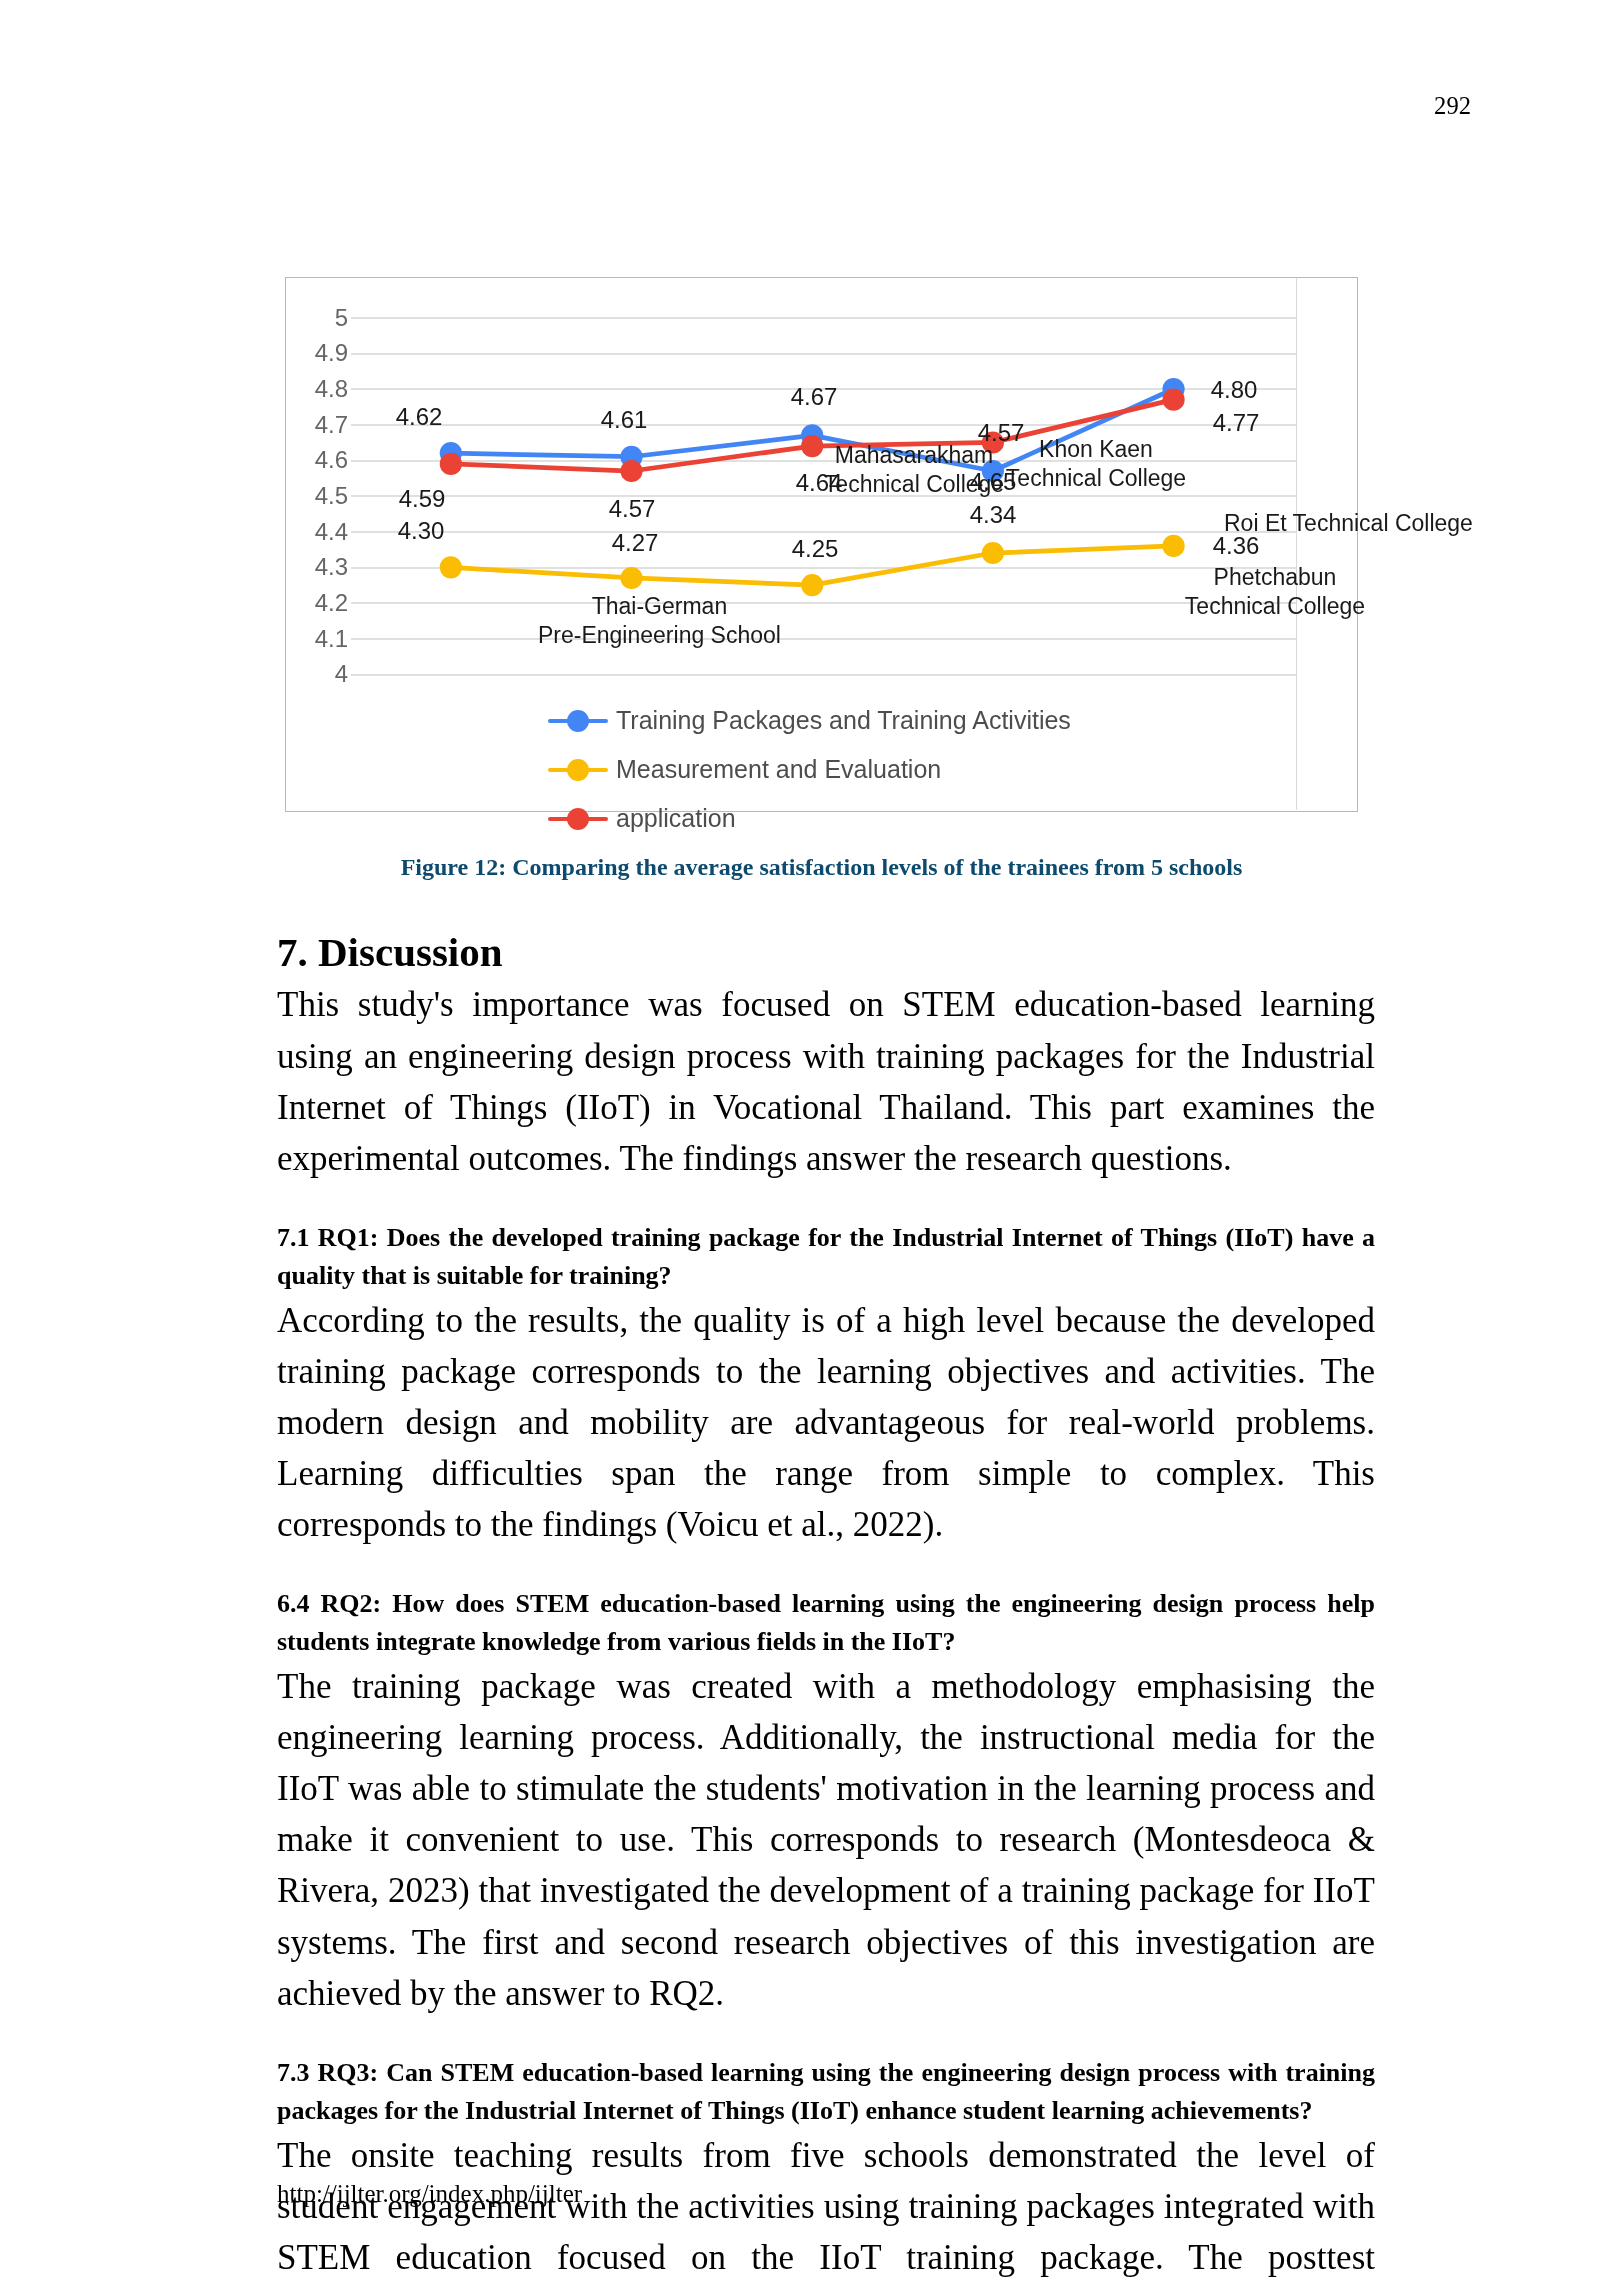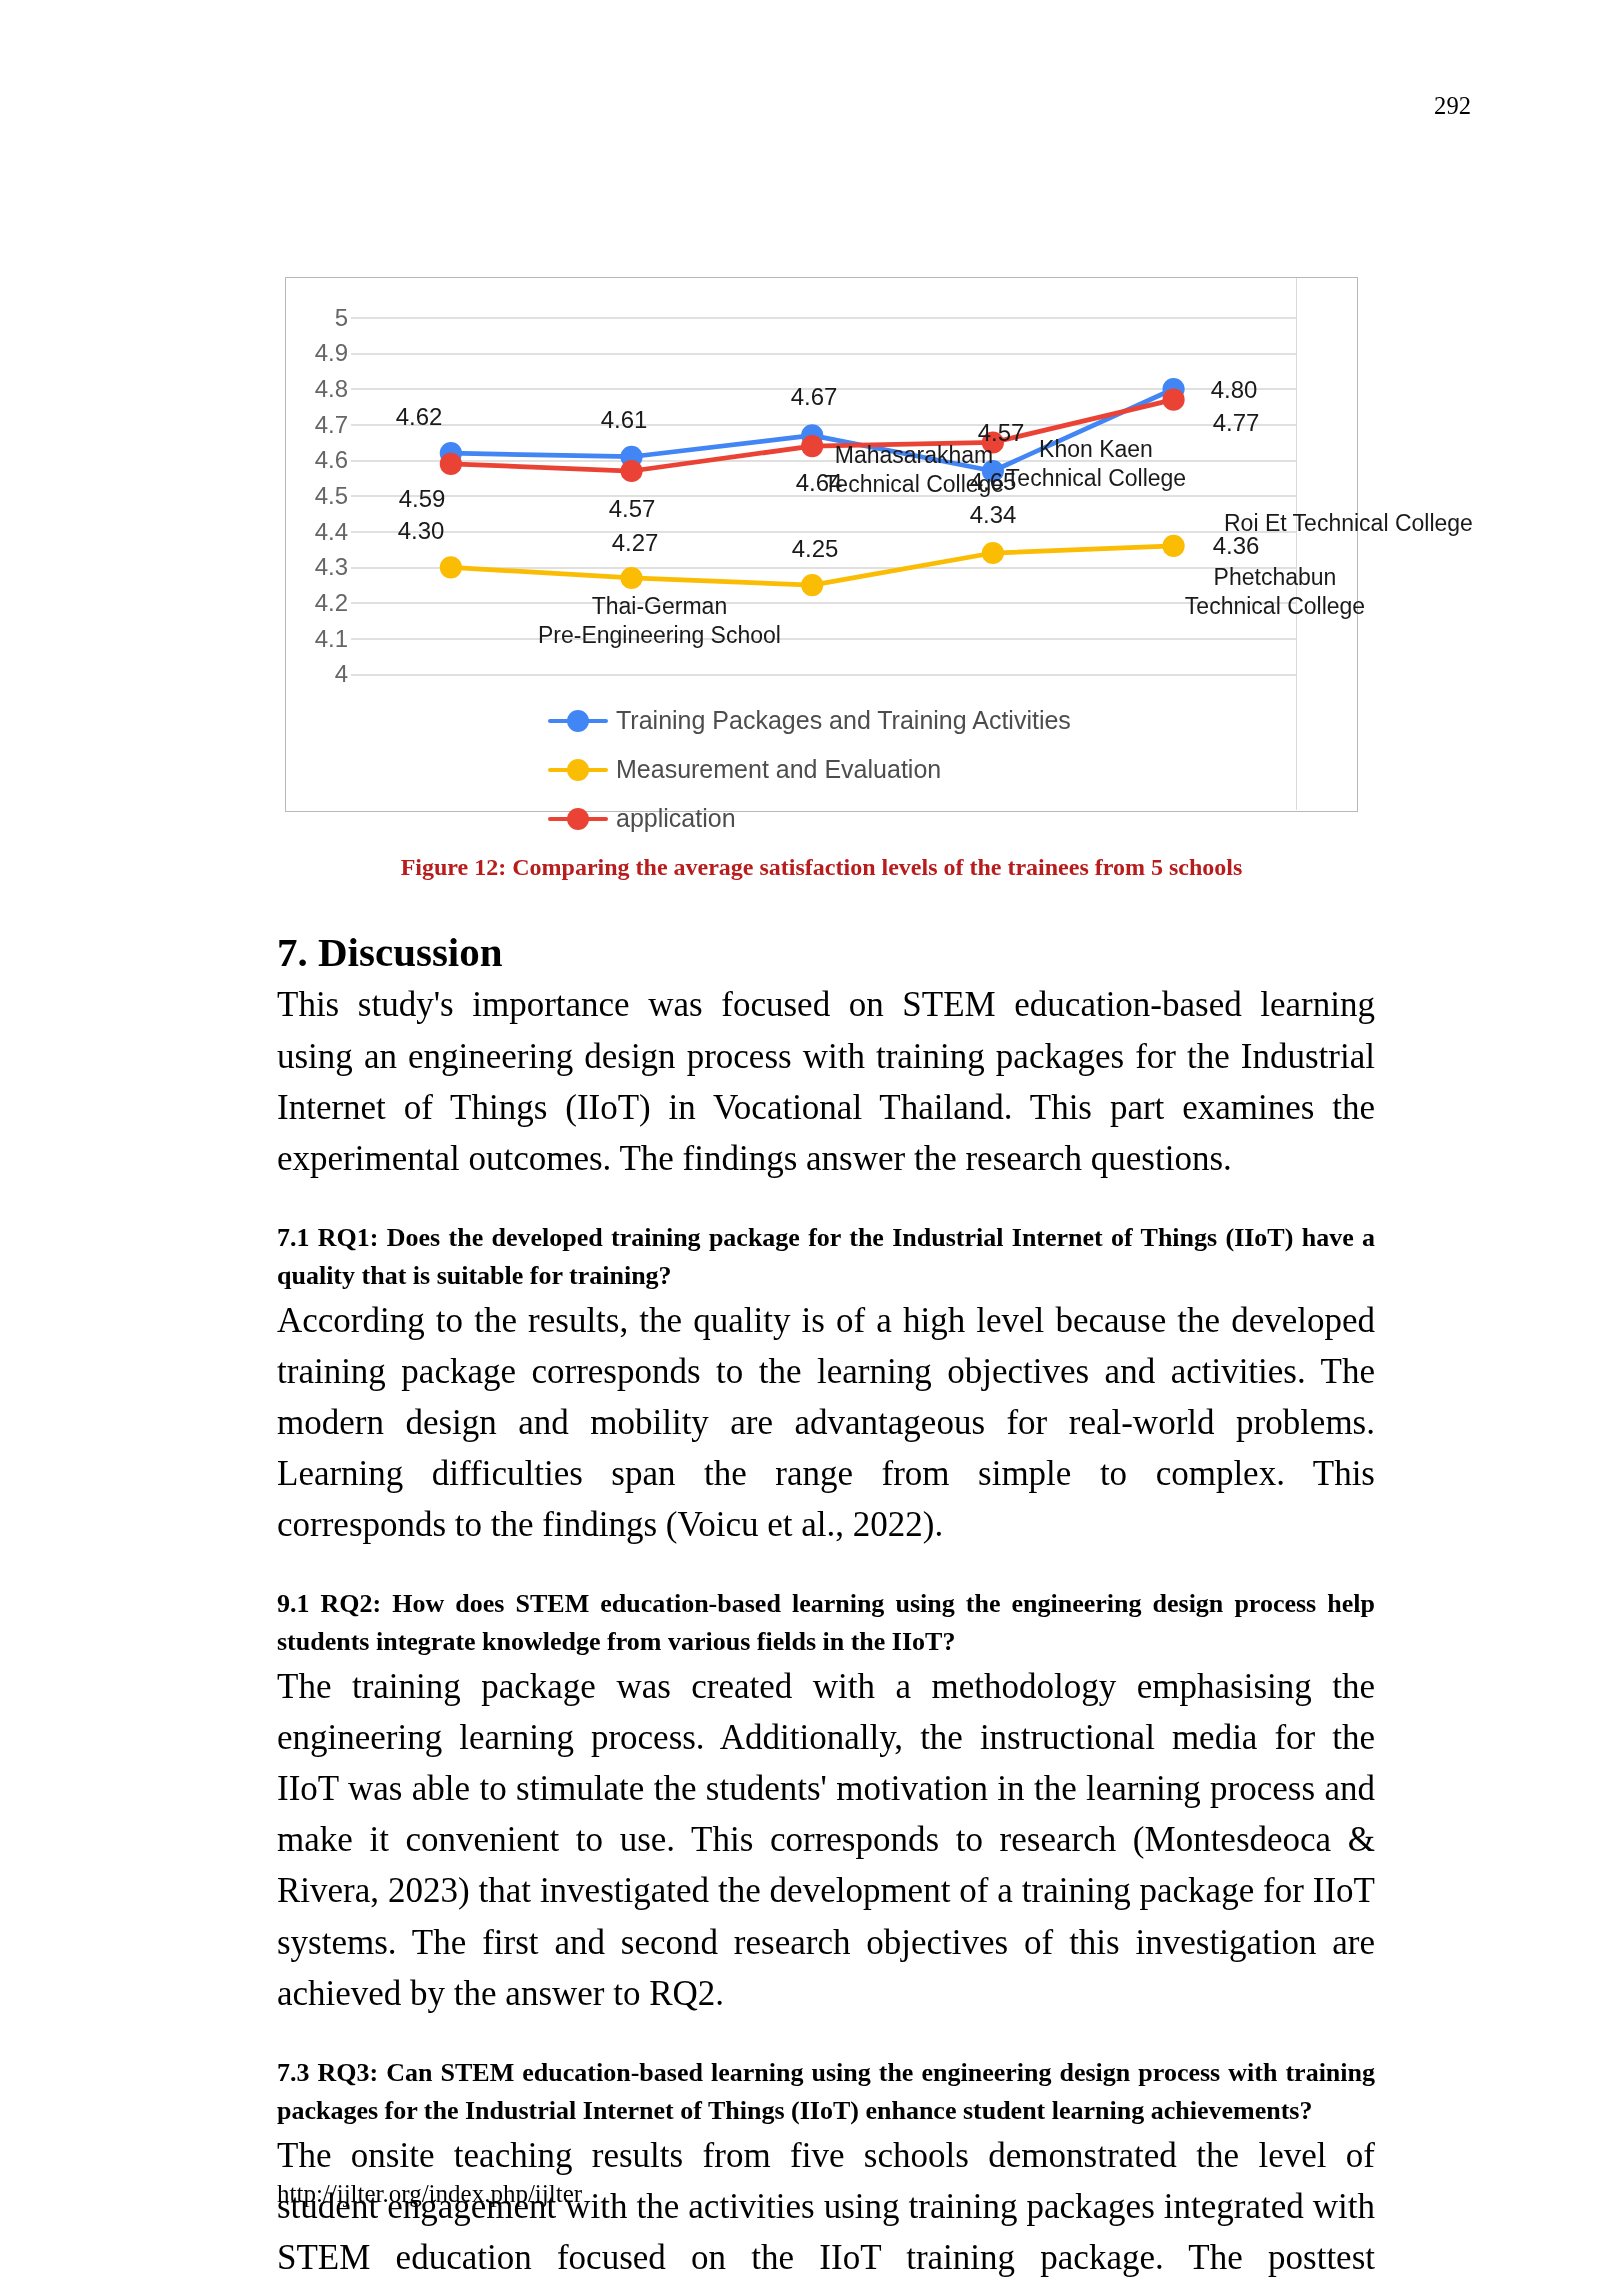--- a/index.html
+++ b/index.html
@@ -157,21 +157,21 @@
   
   .caption {
     position: absolute;
     left: 285px;
     top: 854px;
     width: 1073px;
     text-align: center;
     font-family: "Liberation Serif", serif;
     font-weight: bold;
     font-size: 24px;
-    color: #b91c1c;
+    color: #0c4a6e;
   }
 
   
   .textcol {
     position: absolute;
     left: 277px;
     top: 927px;
     width: 1098px;
   }
   h2.section-head {
@@ -344,21 +344,21 @@
   <h2 class="section-head">7. Discussion</h2>
   <p class="body last-line-natural">This study's importance was focused on STEM education-based learning using an engineering design process with training packages for the Industrial Internet of Things (IIoT) in Vocational Thailand. This part examines the experimental outcomes. The findings answer the research questions.</p>
 
   <div class="gap-md"></div>
 
   <h3 class="rq-head">7.1 RQ1: Does the developed training package for the Industrial Internet of Things (IIoT) have a quality that is suitable for training?</h3>
   <p class="body last-line-natural">According to the results, the quality is of a high level because the developed training package corresponds to the learning objectives and activities. The modern design and mobility are advantageous for real-world problems. Learning difficulties span the range from simple to complex. This corresponds to the findings (Voicu et al., 2022).</p>
 
   <div class="gap-md"></div>
 
-  <h3 class="rq-head">9.1 RQ2: How does STEM education-based learning using the engineering design process help students integrate knowledge from various fields in the IIoT?</h3>
+  <h3 class="rq-head">6.4 RQ2: How does STEM education-based learning using the engineering design process help students integrate knowledge from various fields in the IIoT?</h3>
   <p class="body last-line-natural">The training package was created with a methodology emphasising the engineering learning process. Additionally, the instructional media for the IIoT was able to stimulate the students' motivation in the learning process and make it convenient to use. This corresponds to research (Montesdeoca &amp; Rivera, 2023) that investigated the development of a training package for IIoT systems. The first and second research objectives of this investigation are achieved by the answer to RQ2.</p>
 
   <div class="gap-md"></div>
 
   <h3 class="rq-head">7.3 RQ3: Can STEM education-based learning using the engineering design process with training packages for the Industrial Internet of Things (IIoT) enhance student learning achievements?</h3>
   <p class="body last-line-natural">The onsite teaching results from five schools demonstrated the level of student engagement with the activities using training packages integrated with STEM education focused on the IIoT training package. The posttest comparison of the</p>
 </div>
 
 <div class="footer">http://ijlter.org/index.php/ijlter</div>
 

